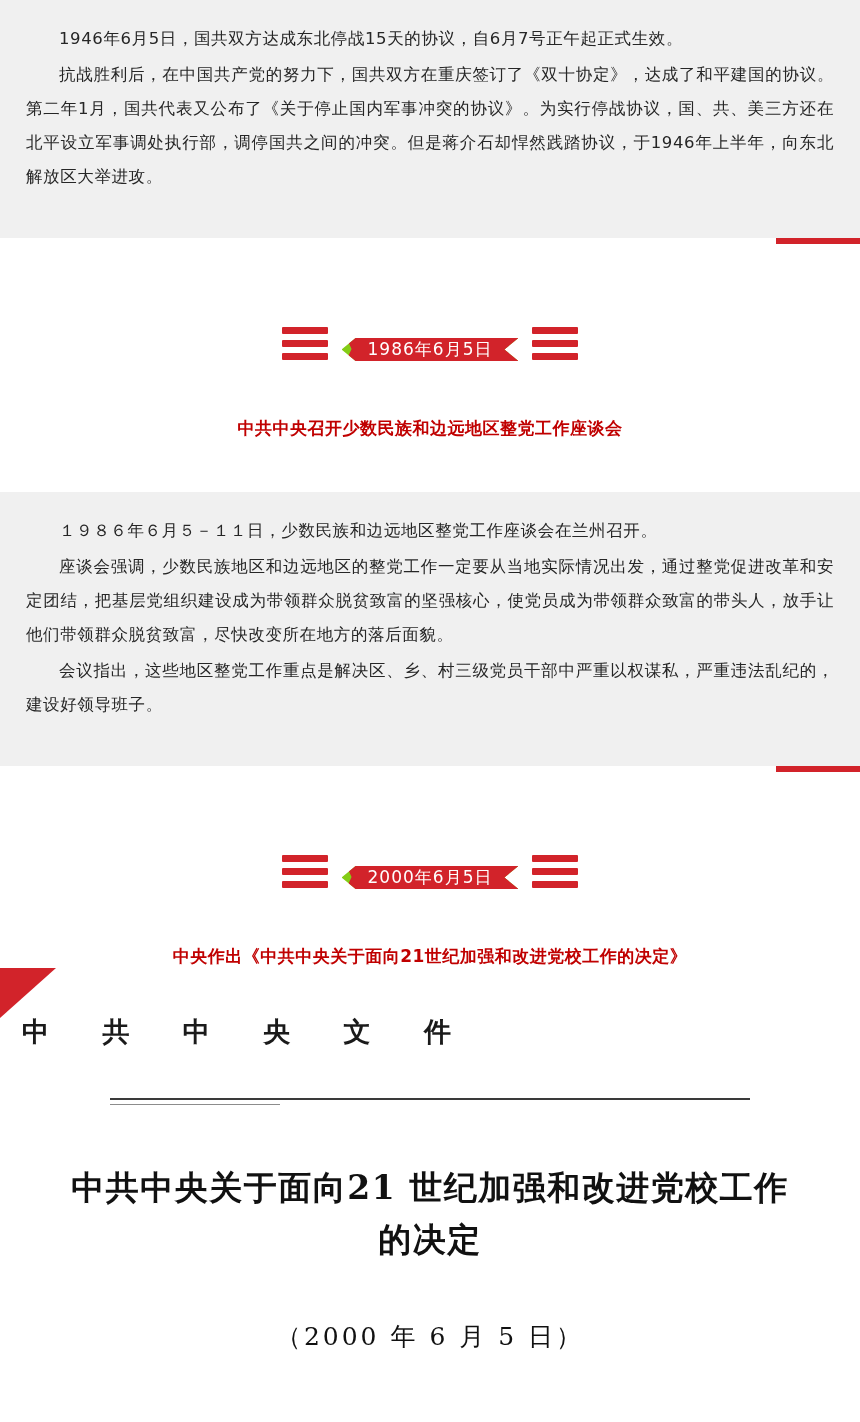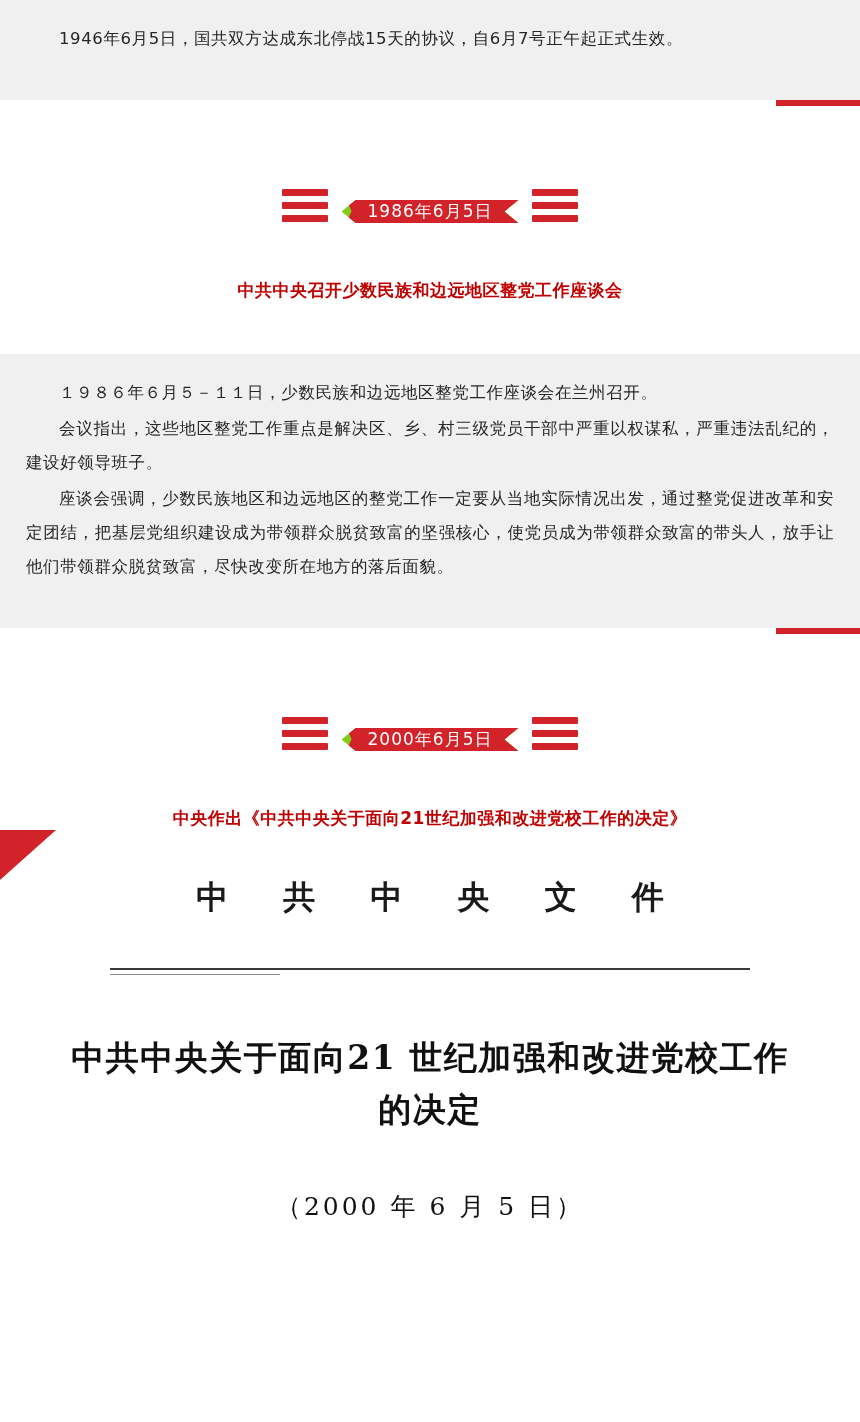--- a/index.html
+++ b/index.html
@@ -117,24 +117,24 @@
   .corner-flag {
     position: absolute;
     left: 0;
     top: 0;
     width: 0;
     height: 0;
     border-left: 56px solid #d2232a;
     border-bottom: 50px solid transparent;
   }
   .doc-title {
-    text-align: center;
-    font-family: "DejaVu Serif", "Liberation Serif", serif;
-    font-weight: bold;
-    font-size: 32px;
+    text-align: left;
+    font-family: "DejaVu Serif", "Liberation Serif", serif;
+    font-weight: bold;
+    font-size: 27px;
     letter-spacing: 22px;
     color: #1a1a1a;
     padding-left: 22px;
     margin: 36px 0 7px 0;
   }
   .doc-number {
     text-align: center;
     font-family: "DejaVu Serif", "Liberation Serif", serif;
     font-weight: bold;
     font-size: 27px;
@@ -181,20 +181,21 @@
   .spacer-64 { height: 64px; }
   .spacer-12 { height: 12px; }
 </style>
 </head>
 <body>
 
 <div class="page">
 
   <div class="article-block">
     <p>1946年6月5日，国共双方达成东北停战15天的协议，自6月7号正午起正式生效。</p>
+    <p>抗战胜利后，在中国共产党的努力下，国共双方在重庆签订了《双十协定》，达成了和平建国的协议。第二年1月，国共代表又公布了《关于停止国内军事冲突的协议》。为实行停战协议，国、共、美三方还在北平设立军事调处执行部，调停国共之间的冲突。但是蒋介石却悍然践踏协议，于1946年上半年，向东北解放区大举进攻。</p>
     <div class="block-underline"></div>
   </div>
 
   <div class="spacer-64"></div>
   <div class="spacer-24"></div>
 
   <div class="date-row">
     <span class="bars left">
       <i></i>
         <i></i>
@@ -212,22 +213,22 @@
 
   <div class="spacer-56"></div>
 
   <div class="section-title">中共中央召开少数民族和边远地区整党工作座谈会</div>
 
   <div class="spacer-40"></div>
   <div class="spacer-12"></div>
 
   <div class="article-block">
     <p>１９８６年６月５－１１日，少数民族和边远地区整党工作座谈会在兰州召开。</p>
+    <p>座谈会强调，少数民族地区和边远地区的整党工作一定要从当地实际情况出发，通过整党促进改革和安定团结，把基层党组织建设成为带领群众脱贫致富的坚强核心，使党员成为带领群众致富的带头人，放手让他们带领群众脱贫致富，尽快改变所在地方的落后面貌。</p>
     <p>会议指出，这些地区整党工作重点是解决区、乡、村三级党员干部中严重以权谋私，严重违法乱纪的，建设好领导班子。</p>
-    <p>座谈会强调，少数民族地区和边远地区的整党工作一定要从当地实际情况出发，通过整党促进改革和安定团结，把基层党组织建设成为带领群众脱贫致富的坚强核心，使党员成为带领群众致富的带头人，放手让他们带领群众脱贫致富，尽快改变所在地方的落后面貌。</p>
     <div class="block-underline"></div>
   </div>
 
   <div class="spacer-64"></div>
   <div class="spacer-24"></div>
 
   <div class="date-row">
     <span class="bars left">
       <i></i>
         <i></i>

